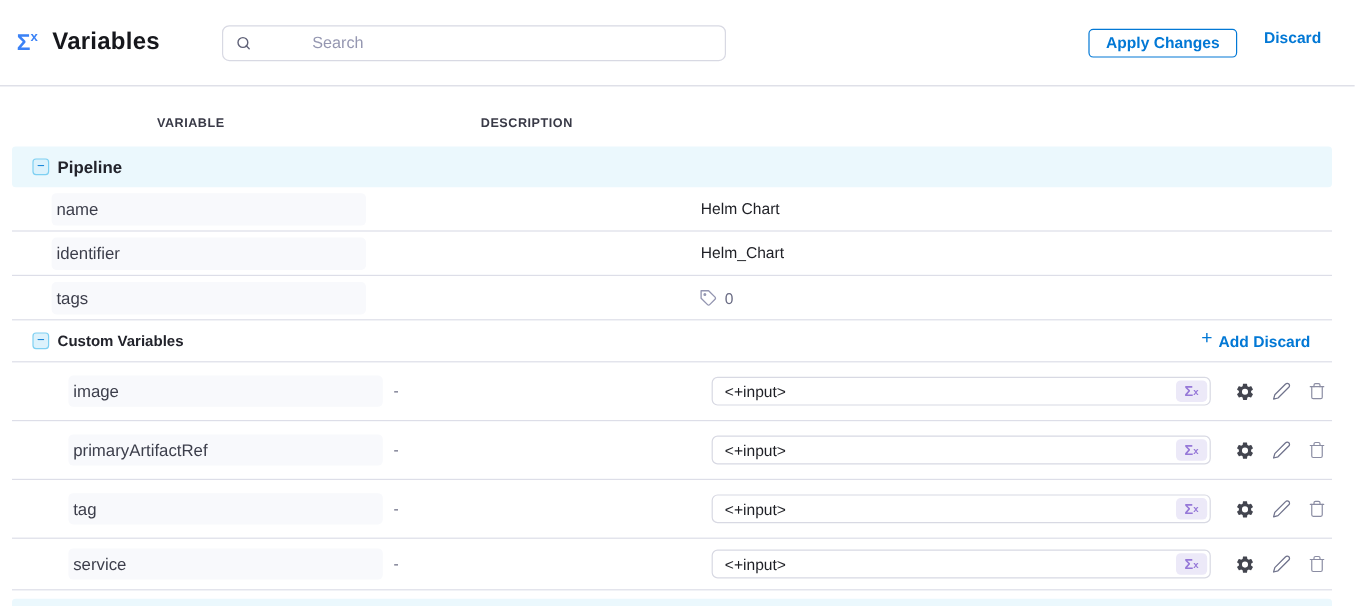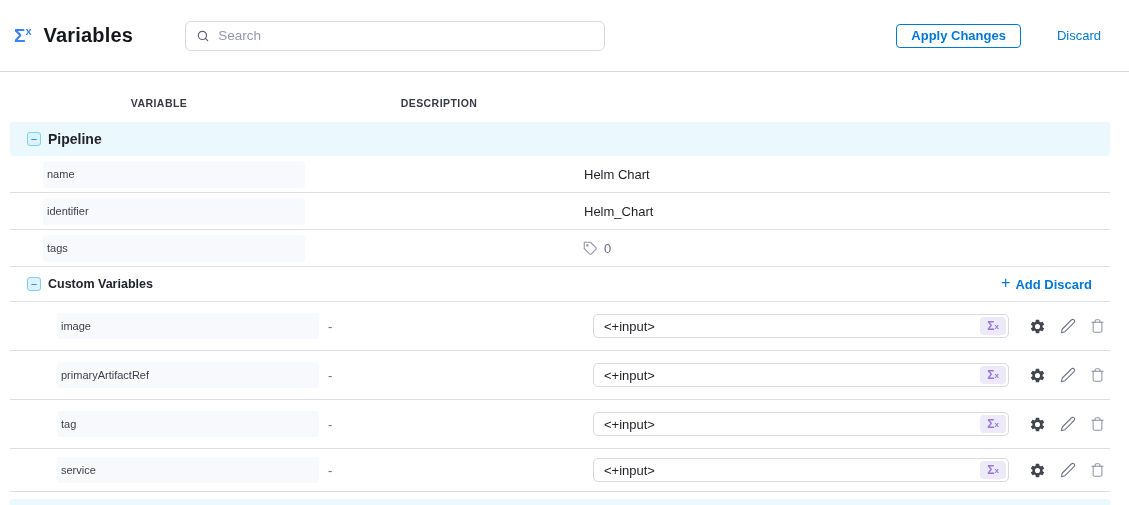--- a/index.html
+++ b/index.html
@@ -7,47 +7,47 @@
   body {
     font-family:"Liberation Sans","DejaVu Sans",sans-serif;
     background:#ffffff; color:#1f2026; position:relative; overflow:hidden;
   }
 
   
   .topbar { display:flex; align-items:center; height:72px; border-bottom:1px solid #d8d9e3; padding:0 28px 0 14px; }
   .sigma-icon { color:#3b82f6; font-weight:700; font-size:19px; line-height:1; user-select:none; }
   .sigma-icon sup { font-size:11px; font-weight:700; }
   .page-title { font-size:20px; font-weight:700; color:#16171c; margin-left:12px; letter-spacing:.2px; }
-  .search-box { margin-left:52px; width:420px; height:30px; border:1px solid #d8d9e3; border-radius:6px; display:flex; align-items:center; padding:0 10px; background:#fff; }
+  .search-box { margin-left:52px; width:420px; height:30px; border:1px solid #d8d9e3; border-radius:6px; display:flex; align-items:center; padding:0 10px; background:#fff;gap:42px; }
   .search-box input { border:none; outline:none; flex:1; margin-left:8px; font-size:13.5px; color:#22222a; font-family:inherit; background:transparent; }
   .search-box input::placeholder { color:#9597b1; }
-  .topbar-actions { margin-left:auto; display:flex; align-items:center; gap:36px; }
+  .topbar-actions { margin-left:auto; display:flex; gap:22px; }
   .apply-btn { height:24px; padding:0 14px; border:1px solid #0278d5; border-radius:4px; background:#fff; color:#0278d5; font-weight:700; font-size:13px; font-family:inherit; cursor:pointer; }
-  .discard-link { color:#0278d5; font-size:13px; font-weight:400; text-decoration:none; cursor:pointer; }
+  .discard-link { color:#0278d5; font-size:13px; font-weight:700; text-decoration:none; cursor:pointer; }
 
   
   .table { margin:0 19px 0 10px; }
   .grid-row { display:grid; grid-template-columns:282px 278px 1fr; align-items:center; padding:0 8px; }
   .thead { height:50px; padding-top:12px; }
   .th { font-size:10.5px; font-weight:700; color:#383946; letter-spacing:.45px;text-align:center; }
 
   .section-row { display:flex; align-items:center; height:34px; padding:0 8px 0 17px; }
   .section-row.blue { background:#ebf8fd; border-radius:3px; }
   .section-row.plain { height:35px; border-bottom:1px solid #dddee8; }
   .collapse-box { width:14px; height:14px; border:1px solid #7ed0f2; background:#dcf2fc; border-radius:3px; color:#0278d5; font-size:11px; line-height:11px; display:flex; align-items:center; justify-content:center; margin-right:7px; cursor:pointer; flex:none; }
   .section-label-lg { font-size:14px; font-weight:700; color:#22232b; }
   .section-label-sm { font-size:12.5px; font-weight:700; color:#22232b; }
   .add-variable { margin-left:auto; color:#0278d5; font-size:13px; font-weight:700; display:flex; align-items:center; gap:5px; cursor:pointer; padding-right:10px; }
   .add-variable .plus { font-size:16px; font-weight:400; line-height:1; margin-top:-2px; }
 
   .prow { height:37px; border-bottom:1px solid #dddee8; }
   .crow { height:49px; border-bottom:1px solid #dddee8; }
   .crow.last { height:43px; }
 
-  .label-box { background:#f8f9fc; border-radius:4px; display:flex; align-items:center; padding-left:4px; font-size:11px; color:#3c3e4b;text-align:right; }
+  .label-box { background:#f8f9fc; border-radius:4px; display:flex; align-items:center; padding-left:4px; font-size:14px; color:#3c3e4b;text-align:right; }
   .prow .label-box { margin-left:25px; width:262px; height:27px; }
   .crow .label-box { margin-left:39px; width:262px; height:26px; }
 
   .value-text { padding-left:6px; font-size:13px; color:#1f2026; }
   .tags-cell { display:flex; align-items:center; gap:6px; padding-left:5px; color:#6b6d85; font-size:13px; }
   .dash { padding-left:28px; color:#6b6d85; font-size:13px; }
 
   .value-cell { display:flex; align-items:center;justify-content:flex-end; }
   .input-box { margin-left:15px; width:416px; height:24px; border:1px solid #d8d9e3; border-radius:5px; background:#fff; display:flex; align-items:center; padding:0 2px 0 10px; cursor:text; }
   .input-text { font-size:13px; color:#1f2026; flex:1; }

